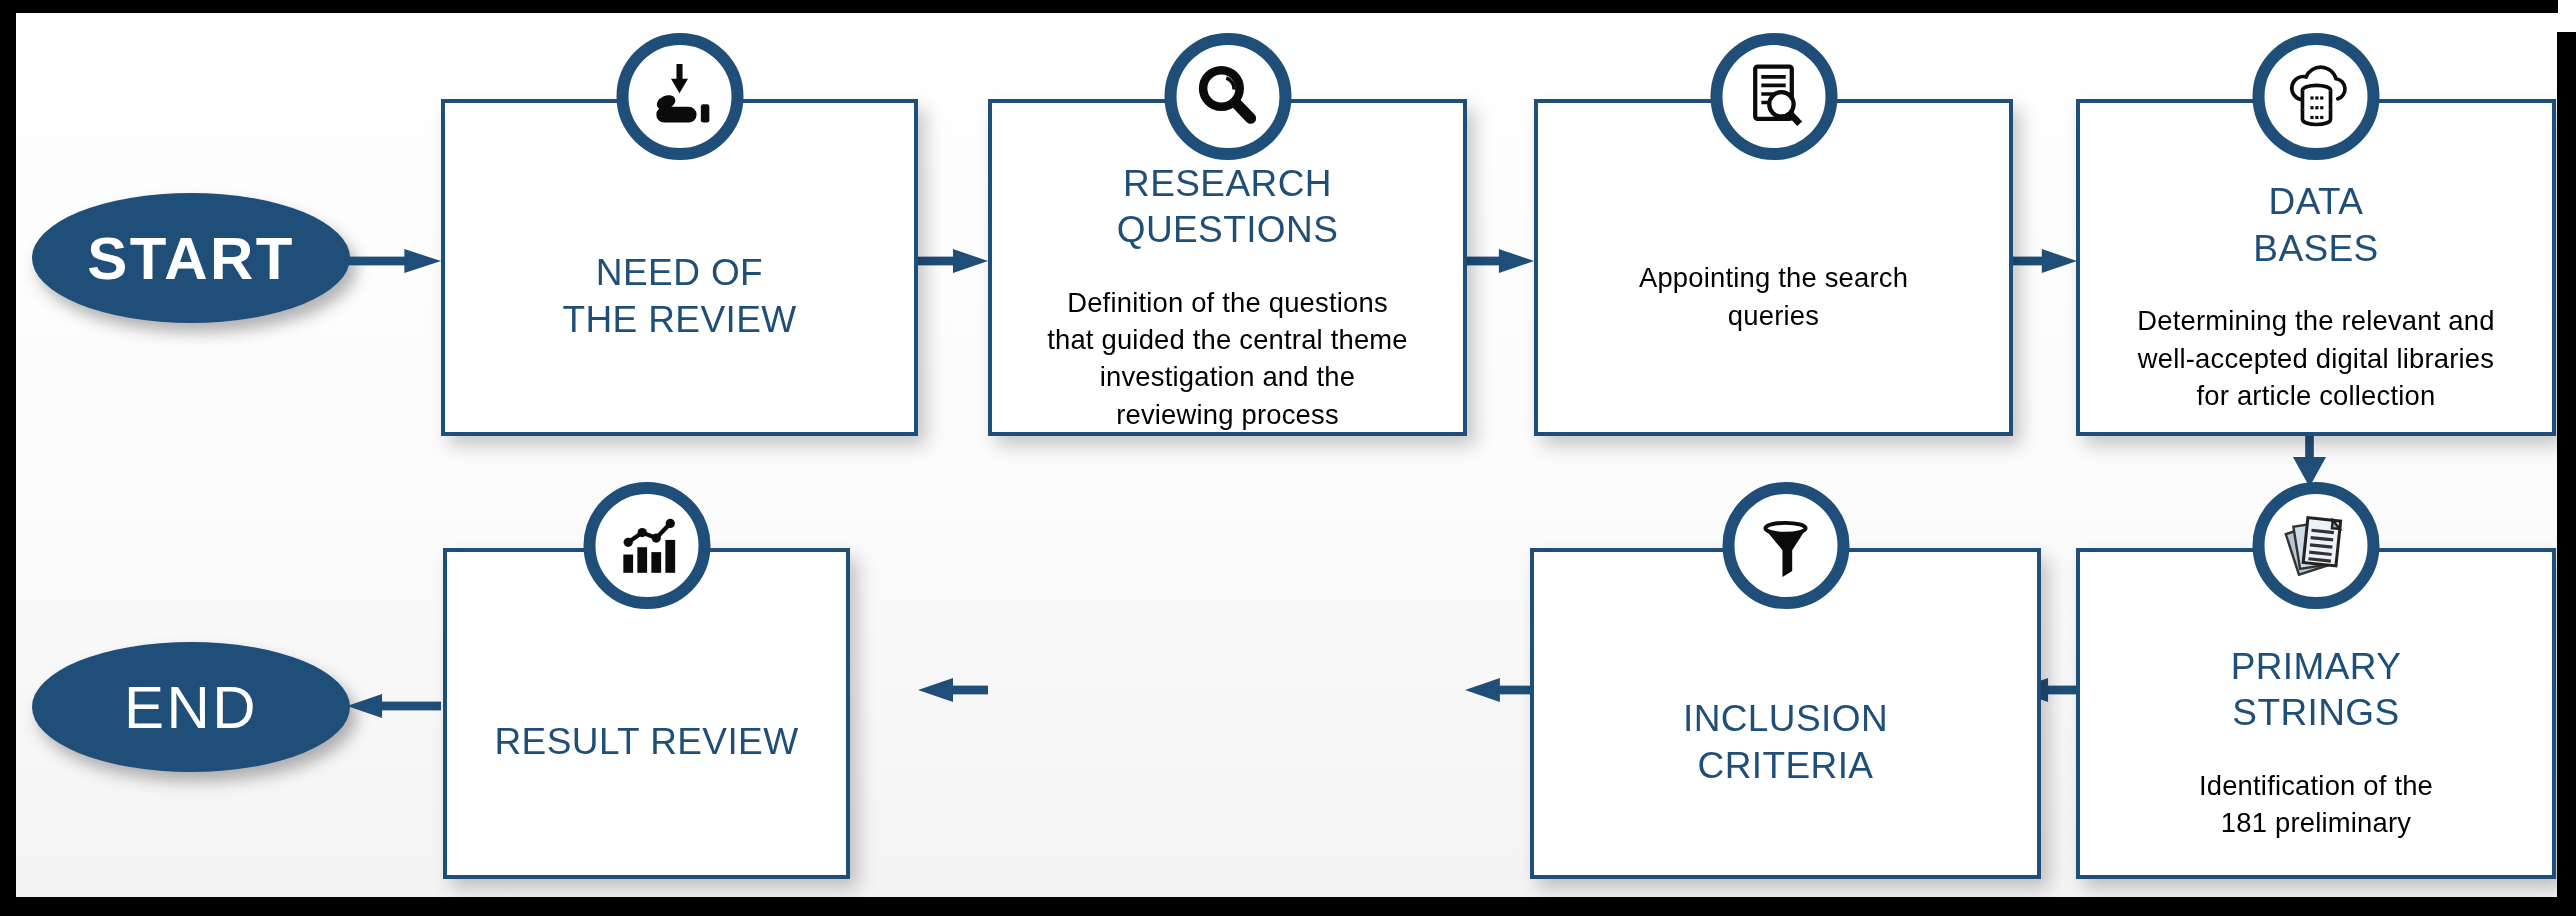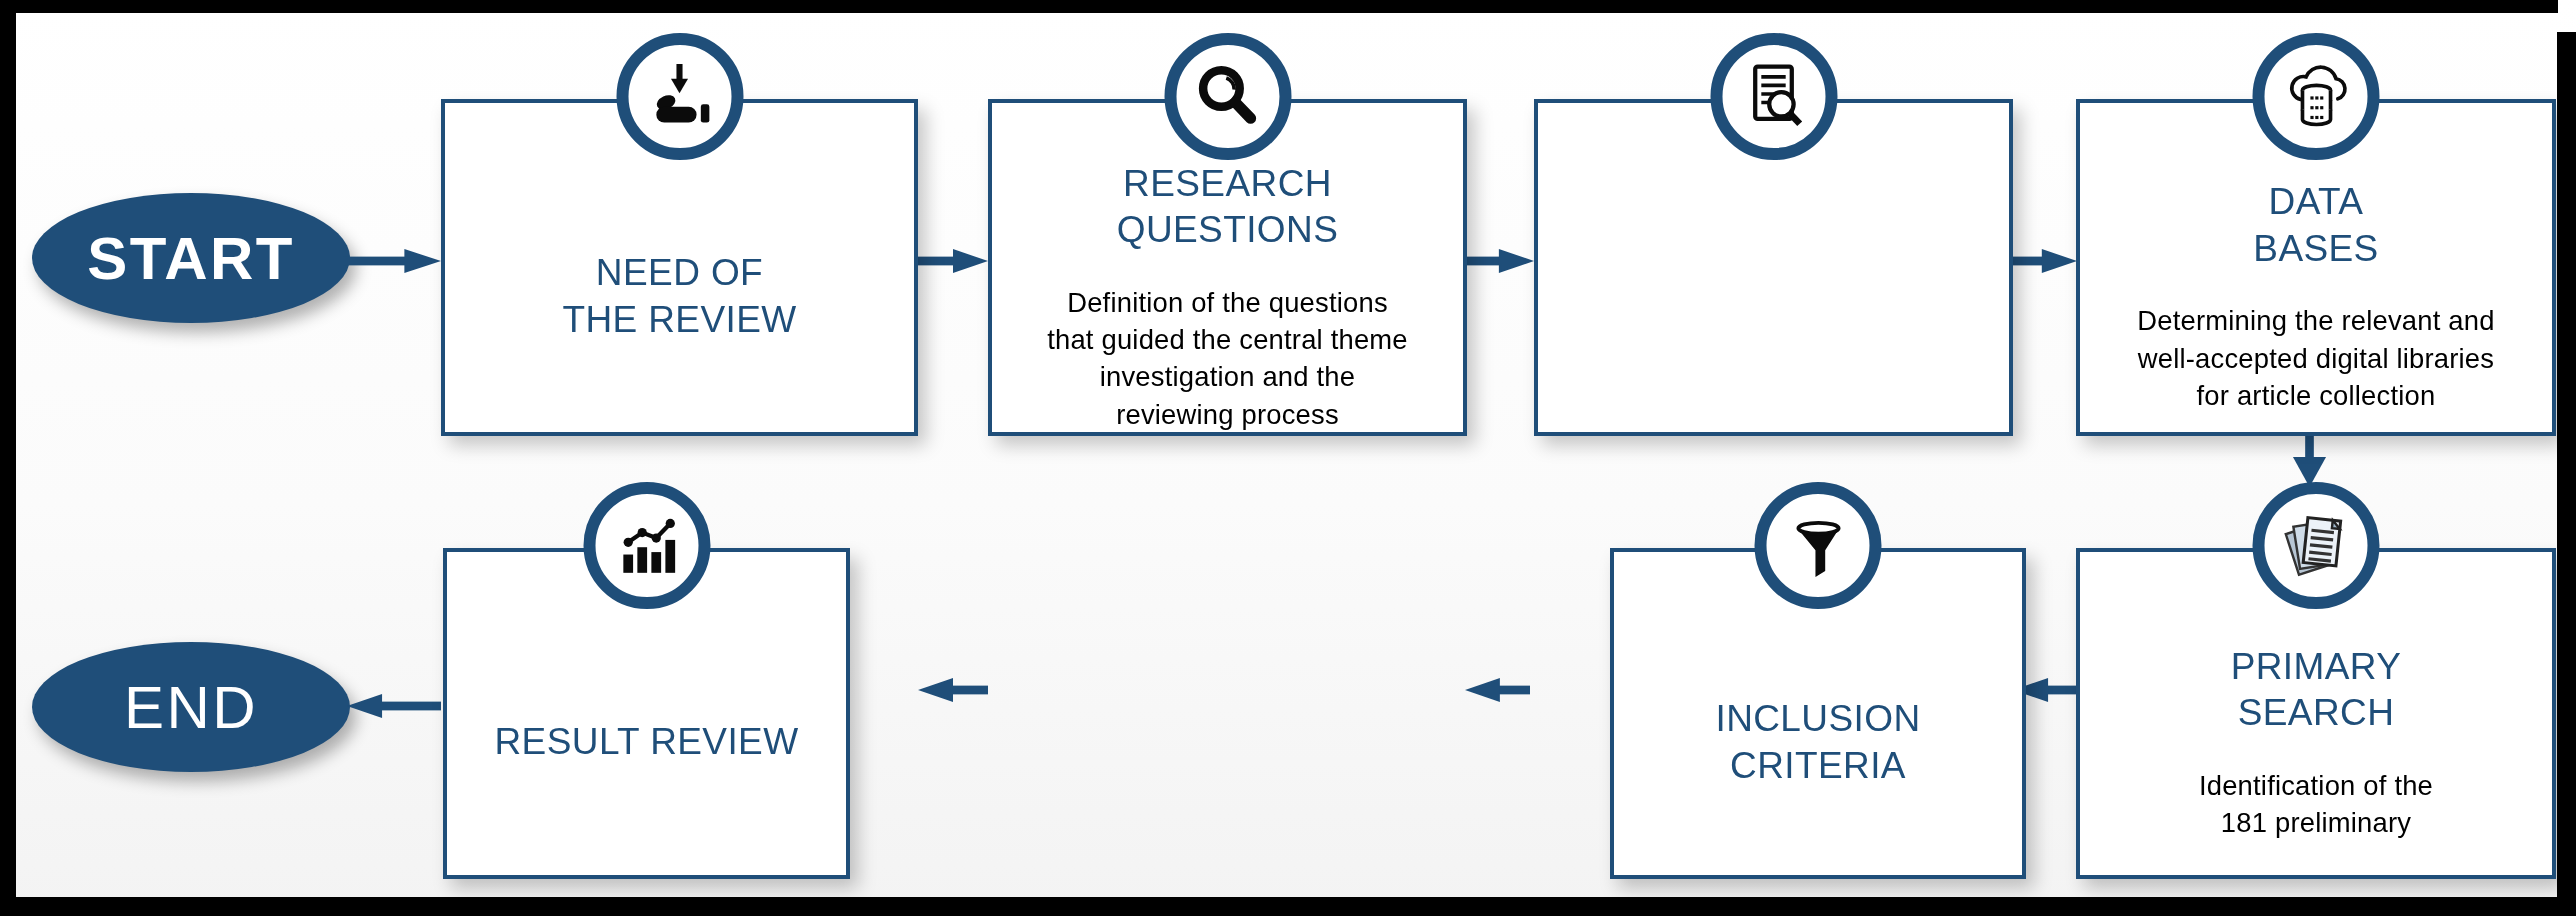--- a/index.html
+++ b/index.html
@@ -143,20 +143,22 @@
       <svg viewBox="0 0 64 64">
         <rect x="17" y="7" width="30" height="43" rx="2" fill="#ffffff" stroke="#0b0b0b" stroke-width="3.5"></rect>
         <line x1="22" y1="15.5" x2="42" y2="15.5" stroke="#0b0b0b" stroke-width="3"></line>
         <line x1="22" y1="22.5" x2="42" y2="22.5" stroke="#0b0b0b" stroke-width="3"></line>
         <line x1="22" y1="29.5" x2="33" y2="29.5" stroke="#0b0b0b" stroke-width="3"></line>
         <line x1="22" y1="36.5" x2="31" y2="36.5" stroke="#0b0b0b" stroke-width="3"></line>
         <circle cx="38.5" cy="38" r="10" fill="#ffffff" stroke="#0b0b0b" stroke-width="3.5"></circle>
         <line x1="45.5" y1="45.5" x2="53.5" y2="54" stroke="#0b0b0b" stroke-width="5.5"></line>
       </svg>
     </div>
+    <p class="step-desc">Appointing the search
+queries</p>
   </section>
 
   <section class="step-box" style="left:2076px;top:99px;width:480px;height:337px">
     <div class="badge">
       <svg viewBox="0 0 64 64">
         <path d="M19 34 a9.5 9.5 0 0 1 4.5 -18.5 a13 13 0 0 1 24.5 1.5 a8.5 8.5 0 0 1 1.5 16.5" fill="none" stroke="#0b0b0b" stroke-width="3" stroke-linecap="round"></path>
         <ellipse cx="32" cy="26.5" rx="11.5" ry="4" fill="#ffffff" stroke="#0b0b0b" stroke-width="3"></ellipse>
         <path d="M20.5 26.5 v8 c0 2.3 5.1 4.1 11.5 4.1 s11.5 -1.8 11.5 -4.1 v-8" fill="#ffffff" stroke="#0b0b0b" stroke-width="3"></path>
         <path d="M20.5 34.5 v8 c0 2.3 5.1 4.1 11.5 4.1 s11.5 -1.8 11.5 -4.1 v-8" fill="#ffffff" stroke="#0b0b0b" stroke-width="3"></path>
         <path d="M20.5 42.5 v8 c0 2.3 5.1 4.1 11.5 4.1 s11.5 -1.8 11.5 -4.1 v-8" fill="#ffffff" stroke="#0b0b0b" stroke-width="3"></path>
@@ -194,26 +196,26 @@
           <polygon points="43.5,10 50,16.5 43.5,16.5" fill="#9fb6c9" stroke="#222222" stroke-width="2"></polygon>
           <line x1="27" y1="20" x2="45.5" y2="20" stroke="#333333" stroke-width="2.6"></line>
           <line x1="27" y1="26" x2="45.5" y2="26" stroke="#333333" stroke-width="2.6"></line>
           <line x1="27" y1="32" x2="45.5" y2="32" stroke="#333333" stroke-width="2.6"></line>
           <line x1="27" y1="38" x2="45.5" y2="38" stroke="#333333" stroke-width="2.6"></line>
           <line x1="27" y1="43.5" x2="45.5" y2="43.5" stroke="#333333" stroke-width="2.6"></line>
         </g>
       </svg>
     </div>
     <h2 class="step-title">PRIMARY
-SEARCH</h2>
+STRINGS</h2>
     <p class="step-desc">Identification of the
 181 preliminary</p>
   </section>
 
-  <section class="step-box" style="left:1610px;top:548px;width:416px;height:331px">
+  <section class="step-box" style="left:1530px;top:548px;width:511px;height:331px">
     <div class="badge">
       <svg viewBox="0 0 64 64">
         <path d="M16 19 C20 22.5 44 22.5 48 19 L37.5 35.5 V52.5 L29.5 57.5 V35.5 Z" fill="#0b0b0b"></path>
         <ellipse cx="32" cy="17.5" rx="16.5" ry="4.5" fill="#ffffff" stroke="#0b0b0b" stroke-width="3.2"></ellipse>
       </svg>
     </div>
     <h2 class="step-title">INCLUSION
 CRITERIA</h2>
   </section>
 

